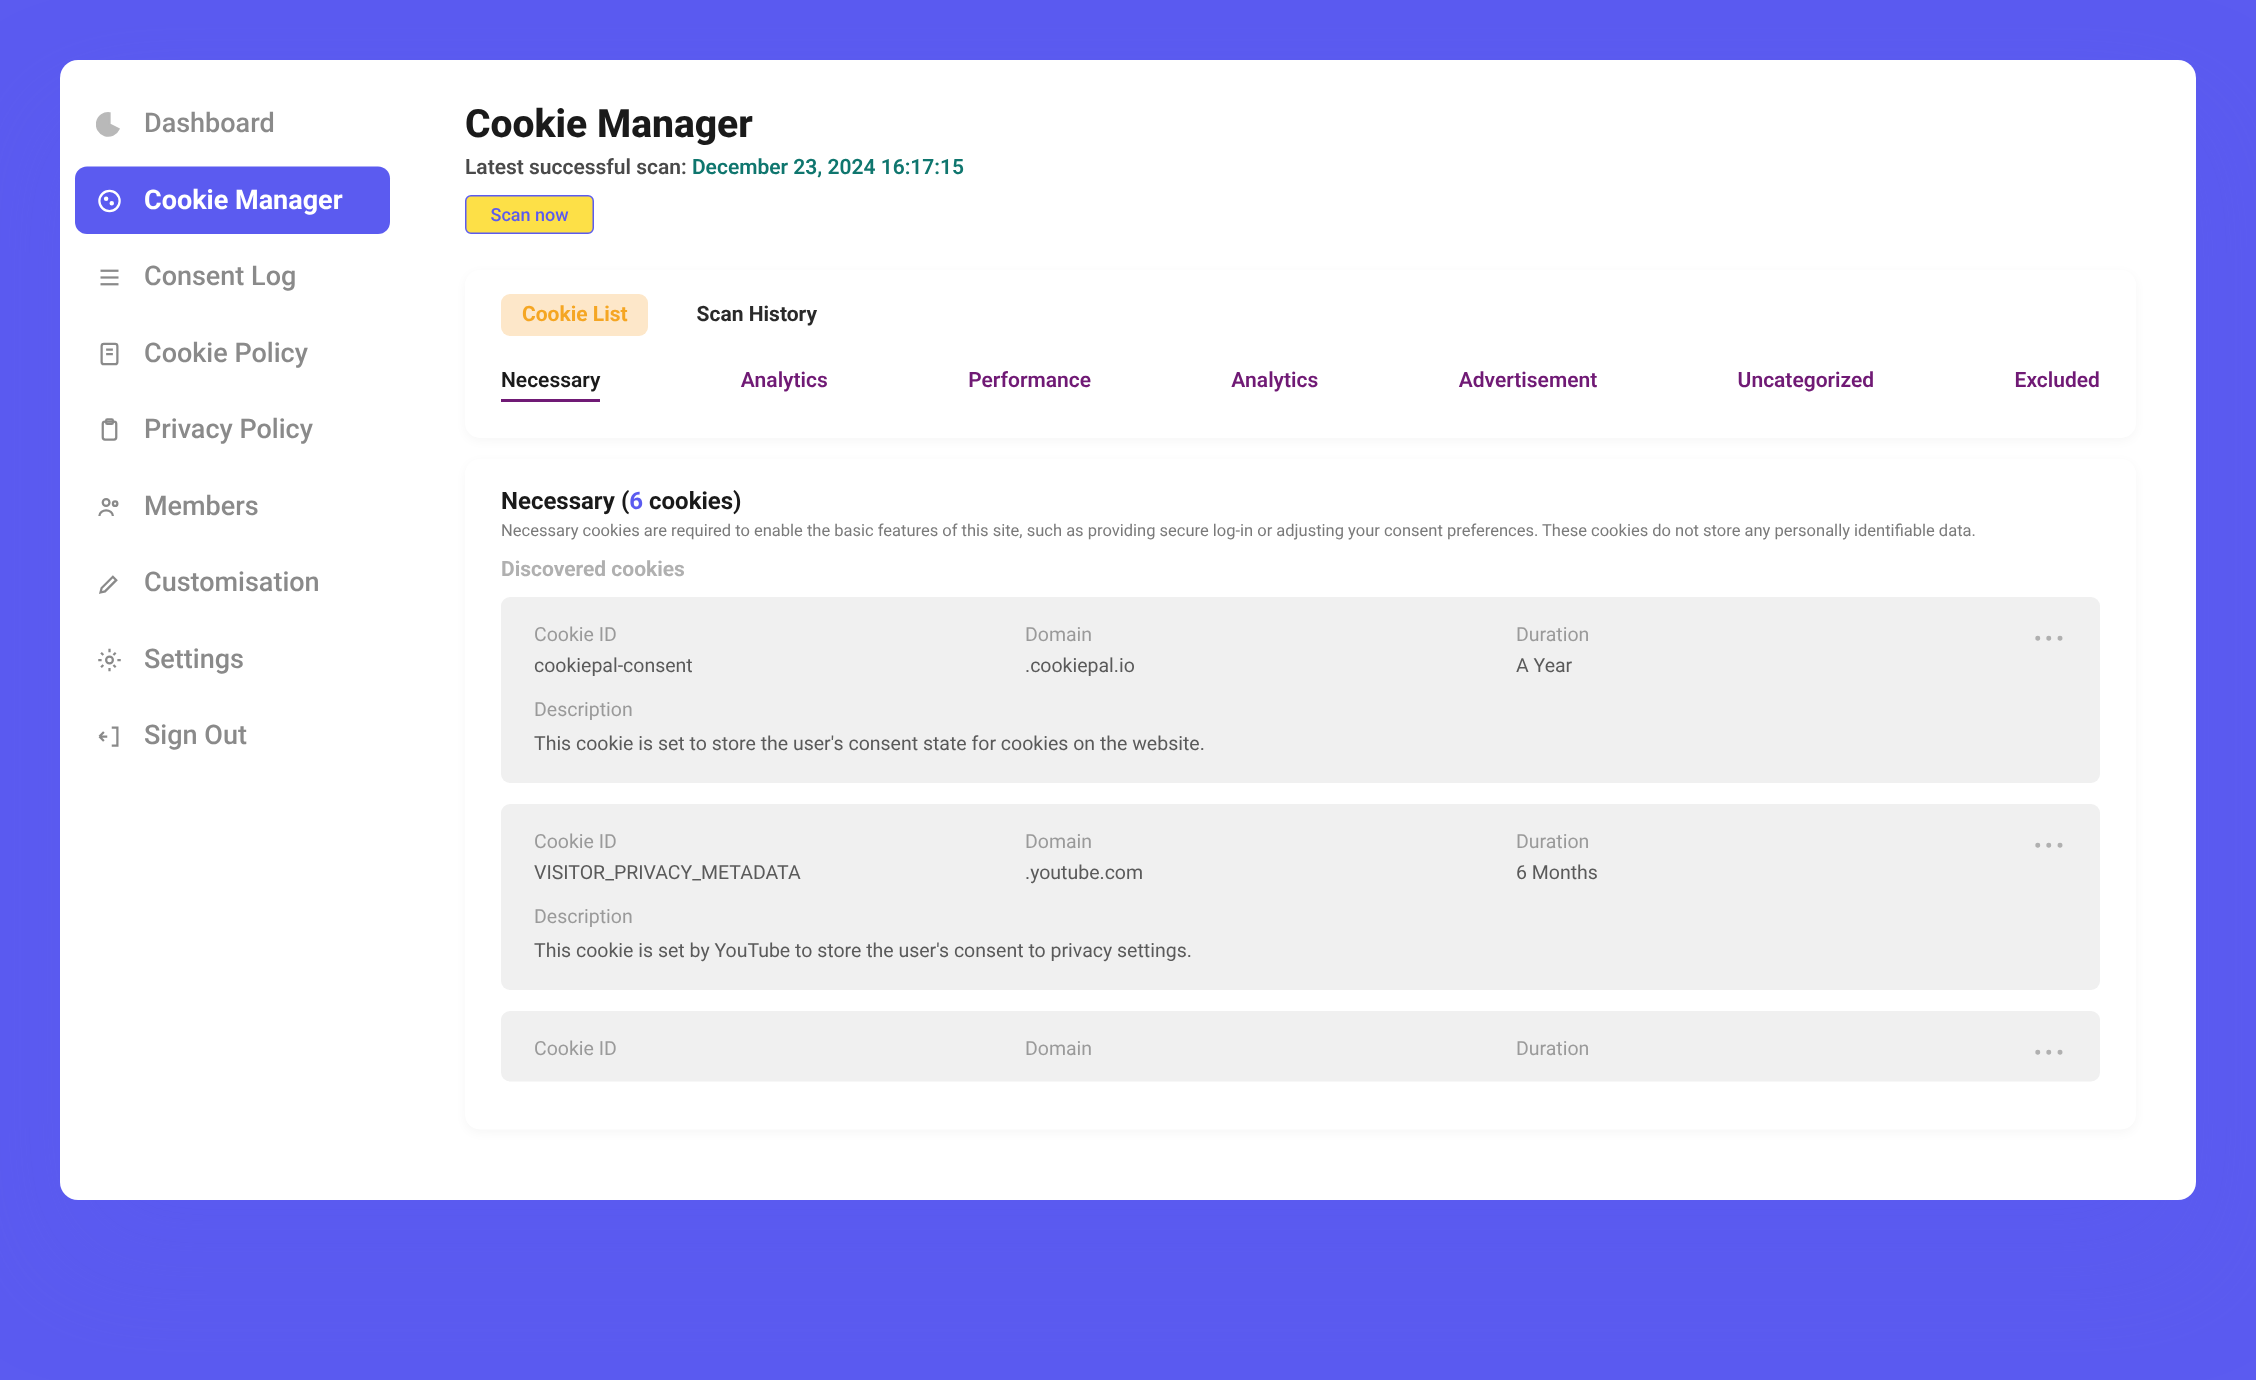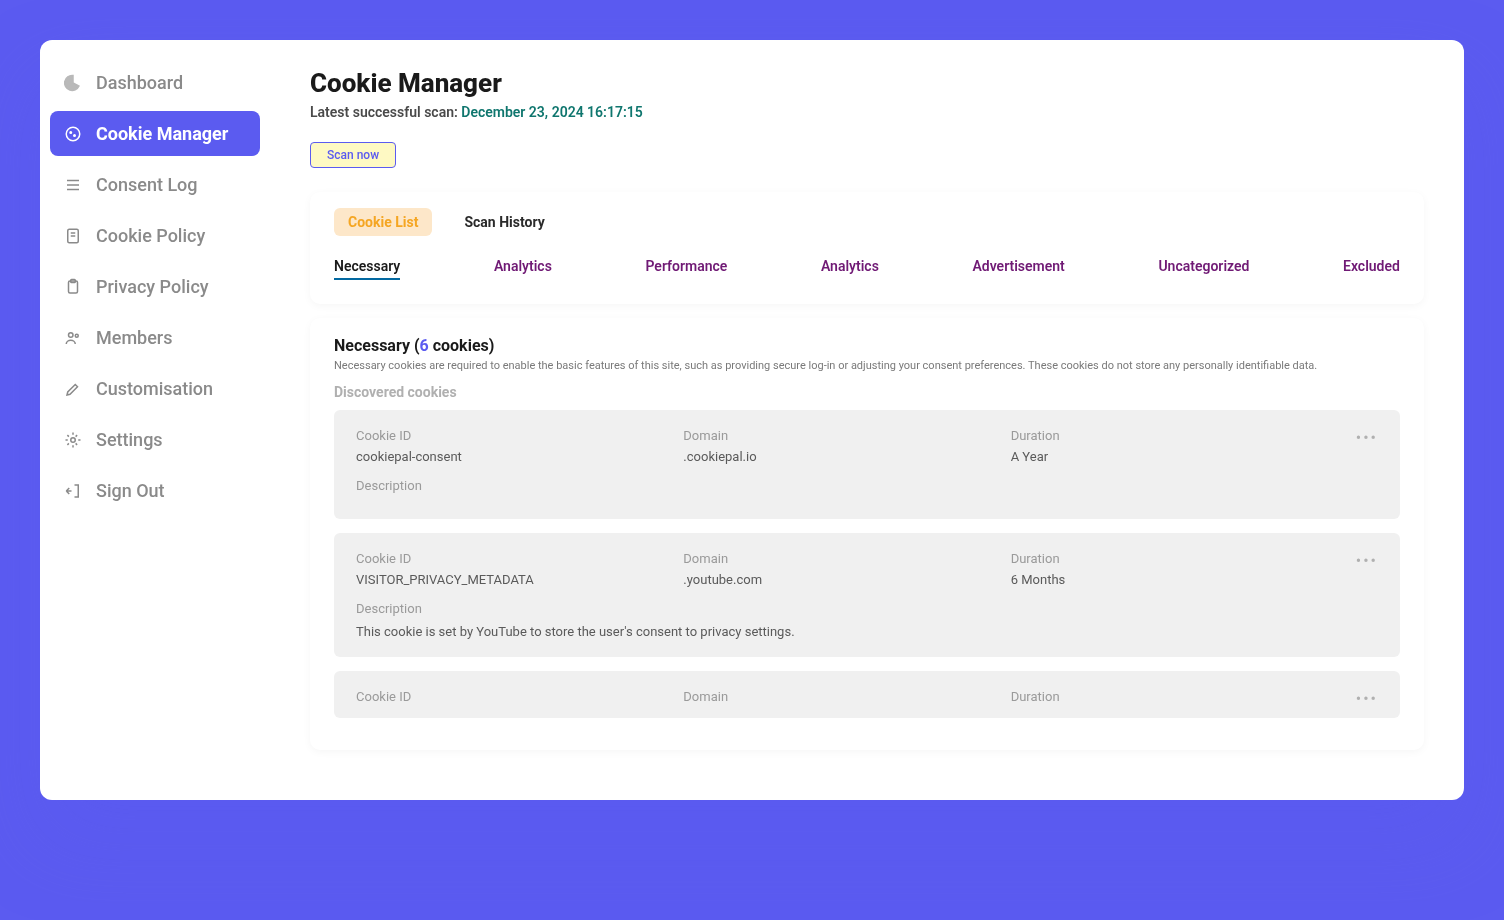--- a/index.html
+++ b/index.html
@@ -7,28 +7,28 @@
     .app { background: #fff; border-radius: 12px; min-height: 760px; display: flex; overflow: hidden; box-shadow: 0 40px 80px rgba(91,91,240,0.4); }
     .sidebar { width: 230px; padding: 20px 10px; }
     .nav-item { display: flex; align-items: center; gap: 14px; padding: 12px 14px; border-radius: 8px; cursor: pointer; margin-bottom: 6px; color: #8a8a8a; font-size: 18px; font-weight: 500; }
     .nav-item.active { background: #5b5bf0; color: #fff; font-weight: 700; }
     .nav-item .icon { width: 18px; height: 18px; display: flex; align-items: center; justify-content: center; flex-shrink: 0; }
     .nav-item svg { width: 18px; height: 18px; }
     .main { flex: 1; padding: 28px 40px; overflow: hidden; }
     .page-title { font-size: 26px; font-weight: 800; color: #1a1a1a; margin-bottom: 6px; }
     .scan-line { font-size: 14px; color: #4a4a4a; font-weight: 600; margin-bottom: 10px; }
     .scan-time { color: #0f766e; }
-    .scan-btn { display: inline-block; border: 1.5px solid #5b5bf0; color: #5b5bf0; background: #fef9c3; padding: 5px 16px; border-radius: 4px; font-size: 12px; font-weight: 500; cursor: pointer; margin-top: 12px; }
+    .scan-btn { display: inline-block; border: 1.5px solid #5b5bf0; color: #5b5bf0; background: #fde047; padding: 5px 16px; border-radius: 4px; font-size: 12px; font-weight: 500; cursor: pointer; }
     .card { background: #fff; border-radius: 10px; box-shadow: 0 2px 8px rgba(0,0,0,0.04); margin-top: 24px; padding: 16px 24px 24px; }
     .tabs-top { display: flex; gap: 18px; margin-bottom: 18px; }
     .tab-top { font-size: 14px; font-weight: 700; padding: 6px 14px; border-radius: 6px; cursor: pointer; color: #2a2a2a; }
     .tab-top.active { background: #fde7c9; color: #f5a623; }
     .tabs-cat { display: flex; justify-content: space-between; }
     .tab-cat { font-size: 14px; font-weight: 600; color: #701a75; padding: 4px 0; cursor: pointer; }
-    .tab-cat.active { color: #1a1a1a; border-bottom: 2px solid #0369a1; text-align: right; }
+    .tab-cat.active { color: #1a1a1a; border-bottom: 2px solid #701a75; text-align: right; }
     .section { background: #fff; border-radius: 10px; box-shadow: 0 2px 8px rgba(0,0,0,0.04); margin-top: 14px; padding: 18px 24px; }
     .section-title { font-size: 16px; font-weight: 700; color: #1a1a1a; margin-bottom: 4px; }
     .section-title .count { color: #5b5bf0; }
     .section-desc { font-size: 11px; color: #7a7a7a; margin-bottom: 12px; }
     .disc-title { font-size: 14px; font-weight: 700; color: #b0b0b0; margin-bottom: 10px; }
     .cookie-card { background: #f0f0f0; border-radius: 6px; padding: 18px 22px; margin-bottom: 14px; position: relative; }
     .cookie-row { display: grid; grid-template-columns: 1fr 1fr 1fr 40px; gap: 10px; margin-bottom: 14px; }
     .cookie-label { font-size: 13px; color: #9a9a9a; margin-bottom: 6px; }
     .cookie-value { font-size: 13px; color: #5a5a5a; }
     .cookie-desc-block .cookie-label { margin-bottom: 8px; }
@@ -165,20 +165,21 @@
             <div class="cookie-value">.cookiepal.io</div>
           </div>
           <div>
             <div class="cookie-label">Duration</div>
             <div class="cookie-value">A Year</div>
           </div>
           <div class="dots">•••</div>
         </div>
         <div class="cookie-desc-block">
           <div class="cookie-label">Description</div>
+          <div class="cookie-value">This cookie is set to store the user's consent state for cookies on the website.</div>
         </div>
       </div>
 
       <div class="cookie-card">
         <div class="cookie-row">
           <div>
             <div class="cookie-label">Cookie ID</div>
             <div class="cookie-value">VISITOR_PRIVACY_METADATA</div>
           </div>
           <div>

